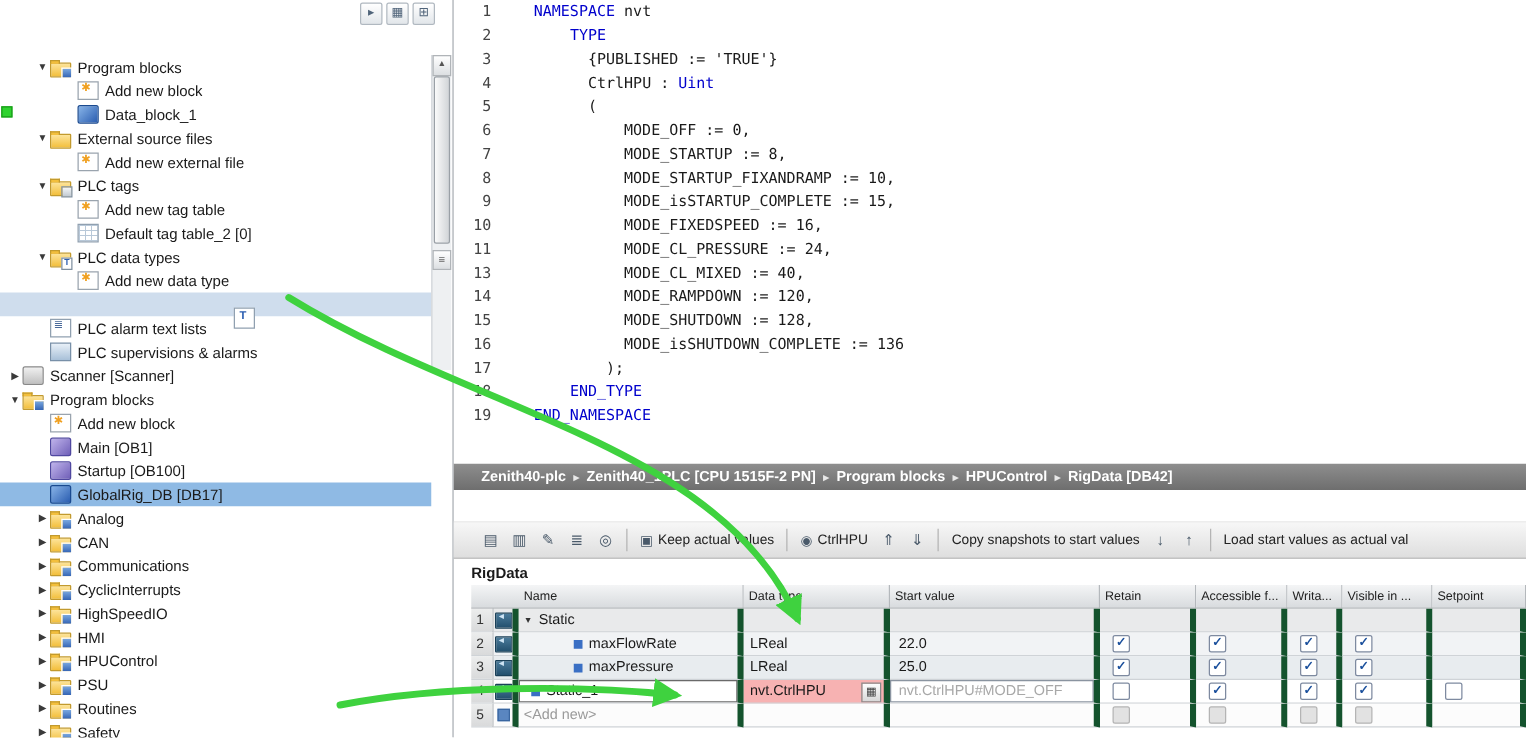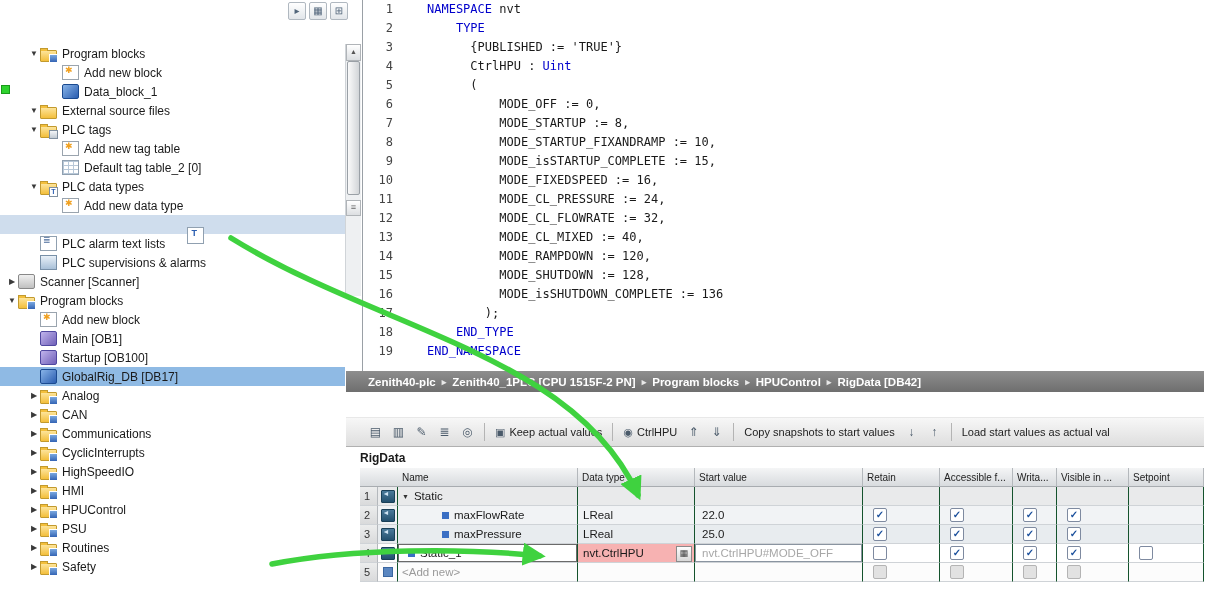--- a/index.html
+++ b/index.html
@@ -45,38 +45,38 @@
     border:1px solid #9aa0a6;border-radius:2px}
   .vsb-grip{position:absolute;top:156px;left:0;right:0;height:14px;border:1px solid #b0b4b8;background:linear-gradient(#fff,#dcdfe2);
     font-size:9px;line-height:12px;text-align:center;color:#666}
   
   .code-pane{position:absolute;left:363px;top:0;width:858px;height:371px;background:#fff;overflow:hidden}
   .cl{display:flex;height:19px;line-height:19px;font-family:"DejaVu Sans Mono",monospace;font-size:12px}
   .ln{width:30px;padding-right:8px;flex:none;text-align:right;color:#444}
   .ct{margin-left:26px;white-space:pre;color:#1a1a1a}
   .kw{color:var(--keyword-blue,#0000cc)}
   
-  .bottom-pane{position:absolute;left:346px;top:371px;width:858px;height:219px;background:#fff}
+  .bottom-pane{position:absolute;left:363px;top:371px;width:858px;height:219px;background:#fff}
   .crumb{height:21px;background:linear-gradient(var(--crumb-light,#8e8e8e),var(--crumb-dark,#707070));
     display:flex;align-items:center;gap:6px;padding-left:22px;color:#fff;font-weight:bold;font-size:11.5px;white-space:nowrap;overflow:hidden}
   .bsep{font-size:9px;color:#e8e8e8}
   .bgap{height:25px}
   .btoolbar{height:28px;background:linear-gradient(#f7f7f7,#dedede);border-top:1px solid #e8e8e8;border-bottom:1px solid #b0b0b0;
     display:flex;align-items:center;gap:4px;padding-left:20px;white-space:nowrap;overflow:hidden}
   .tbico{width:19px;height:19px;display:flex;align-items:center;justify-content:center;font-size:12px;color:#4a5a6a}
   .tbsep{width:1px;height:18px;background:#b4b4b4;margin:0 3px;flex:none}
   .tbbtn{display:flex;align-items:center;gap:4px;font-size:11px;color:#222;padding:0 3px;height:20px}
   .tbbtn .g{font-size:11px;color:#4a5a6a}
   .btitle{height:21px;display:flex;align-items:center;padding-left:14px;font-weight:bold;font-size:12px}
   .dtable{margin-left:14px}
   .dhead,.drow{display:grid;grid-template-columns:18px 20px 180px 117px 168px 77px 73px 44px 72px minmax(30px,1fr);height:19px}
   .hc{background:linear-gradient(#f4f5f6,#d8dbde);border-right:1px solid #b4b8bc;border-bottom:1px solid #a8acb0;
     padding:0 4px;font-size:10px;color:#222;display:flex;align-items:center;overflow:hidden;white-space:nowrap}
   .hname{padding-left:42px}
-  .c{border-right:1px solid #14532d;border-bottom:1px solid #cfd3d7;font-size:11.5px;display:flex;align-items:center;
+  .c{border-right:5px solid #14532d;border-bottom:1px solid #cfd3d7;font-size:11.5px;display:flex;align-items:center;
     overflow:hidden;white-space:nowrap}
   .bg1{background:#e9eaeb}.bg2{background:#f1f3f5}.bg3{background:#e8ecef}.bg4{background:#fff}.bg5{background:#fcfcfc}
   .rn{background:linear-gradient(#eceded,#d9dadb);border-right:1px solid #b4b8bc;padding-left:4px;color:#333;font-size:11px}
   .icn{justify-content:center}
   .ri-db-element{width:12px;height:11px;background:linear-gradient(#4a7a9a,#23506e);border:1px solid #1a4058;border-radius:1px;position:relative}
   .ri-db-element::before{content:"◄";position:absolute;left:1px;top:-1px;font-size:7px;color:#cfe4f4}
   .ri-add-element{width:8px;height:8px;background:#5a86c0;border:1px solid #3a66a0}
   .nm{padding-left:4px;gap:5px}
   .nm.child{padding-left:44px}
   .nm.editing{box-shadow:inset 0 0 0 1px #6a6a6a;background:#fff;padding-left:10px}
@@ -120,20 +120,25 @@
       <div class="trow" style="padding-left: 50px;">
         <span class="texp"></span>
         <span class="ti ti-db-block"></span>
         <span class="tlab">Data_block_1</span>
       </div>
       <div class="trow" style="padding-left: 28px;">
         <span class="texp">▼</span>
         <span class="ti ti-folder-plain"></span>
         <span class="tlab">External source files</span>
       </div>
+      <div class="trow" style="padding-left: 50px;">
+        <span class="texp"></span>
+        <span class="ti ti-add-new"></span>
+        <span class="tlab">Add new external file</span>
+      </div>
       <div class="trow" style="padding-left: 28px;">
         <span class="texp">▼</span>
         <span class="ti ti-folder-tags"></span>
         <span class="tlab">PLC tags</span>
       </div>
       <div class="trow" style="padding-left: 50px;">
         <span class="texp"></span>
         <span class="ti ti-add-new"></span>
         <span class="tlab">Add new tag table</span>
       </div>
@@ -292,24 +297,20 @@
       <span class="ln">9</span>
       <span class="ct">          <span>MODE_isSTARTUP_COMPLETE := 15,</span></span>
     </div>
     <div class="cl">
       <span class="ln">10</span>
       <span class="ct">          <span>MODE_FIXEDSPEED := 16,</span></span>
     </div>
     <div class="cl">
       <span class="ln">11</span>
       <span class="ct">          <span>MODE_CL_PRESSURE := 24,</span></span>
-    </div>
-    <div class="cl">
-      <span class="ln">12</span>
-      <span class="ct">          <span>MODE_CL_FLOWRATE := 32,</span></span>
     </div>
     <div class="cl">
       <span class="ln">13</span>
       <span class="ct">          <span>MODE_CL_MIXED := 40,</span></span>
     </div>
     <div class="cl">
       <span class="ln">14</span>
       <span class="ct">          <span>MODE_RAMPDOWN := 120,</span></span>
     </div>
     <div class="cl">

